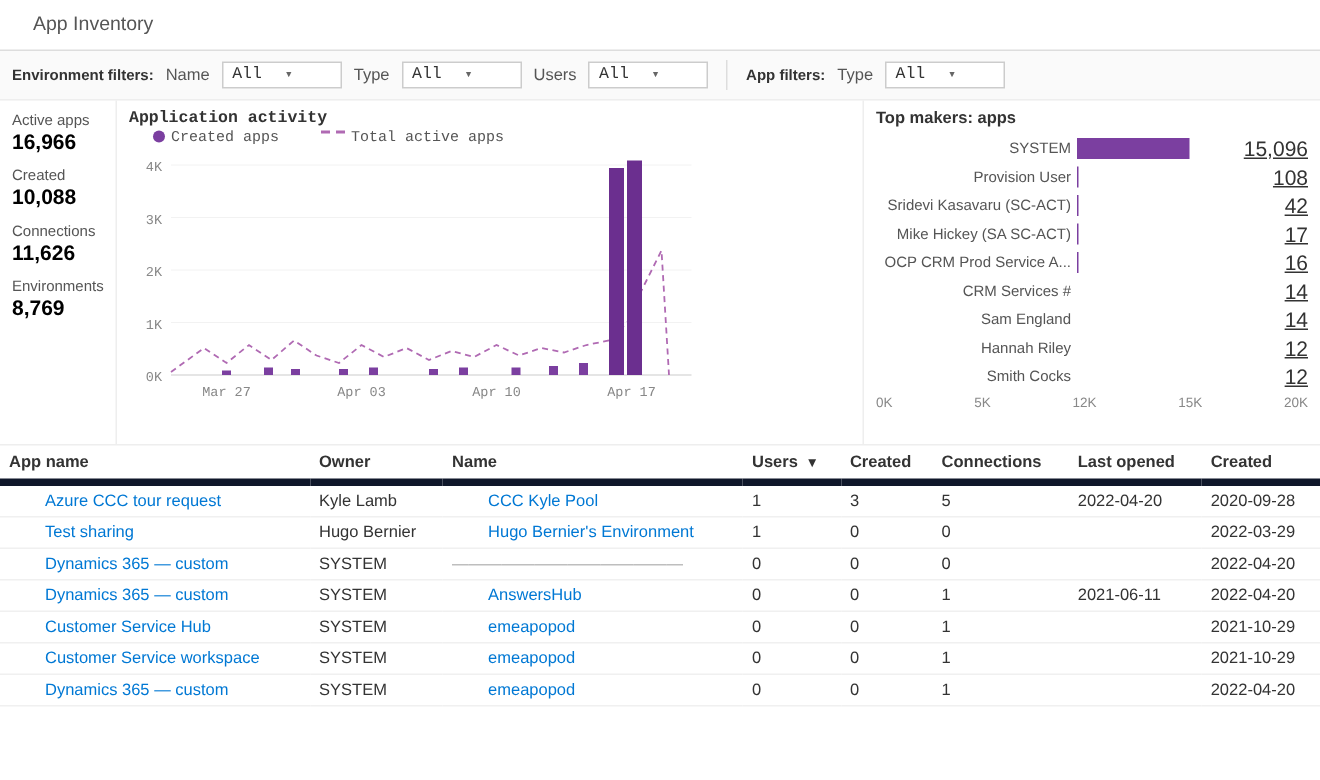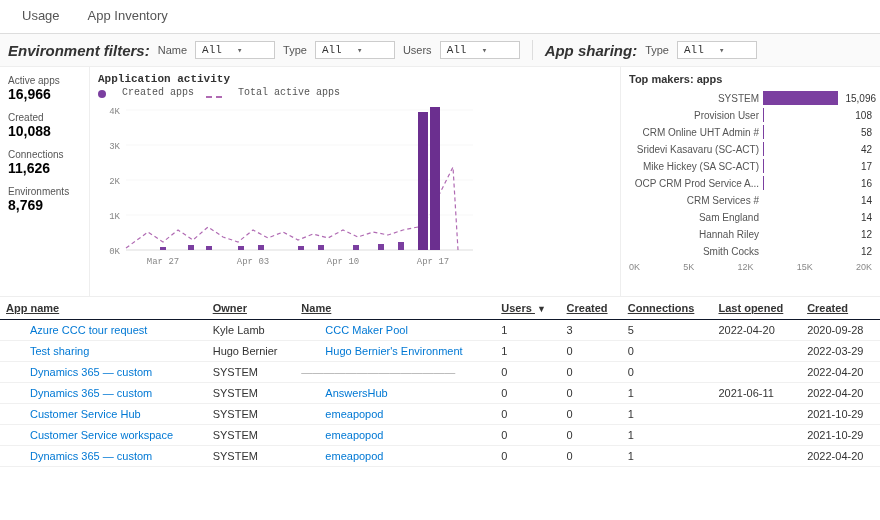--- a/index.html
+++ b/index.html
@@ -2,66 +2,65 @@
 <html><head>
   <meta charset="utf-8">
   <style>
     * { box-sizing: border-box; margin: 0; padding: 0; }
     body { font-family: 'Segoe UI', Arial, sans-serif; font-size: 12px; background: #fff; color: #333; width: 880px; height: 520px; overflow: hidden; }
     .tab { padding: 8px 14px; cursor: pointer; font-size: 13px; color: #555; border-bottom: 2px solid transparent; }
     .tab.active { color: #000; border-bottom: 2px solid #6b2f8f; font-weight: 600; }
 
     
     .filters-bar { display: flex; align-items: center; padding: 6px 8px; border-bottom: 1px solid #eee; gap: 8px; background: #fafafa; }
-    .filter-label { font-size: 15px; font-weight: 600; color: #333; white-space: nowrap; font-style: italic; }
+    .filter-label { font-size: 10px; font-weight: 600; color: #333; white-space: nowrap; }
     .filter-name { font-size: 11px; color: #555; }
     .filter-select { display: flex; align-items: center; border: 1px solid #ccc; background: #fff; padding: 2px 6px; font-size: 11px; min-width: 70px; cursor: pointer; gap: 4px; }
     .filter-select span { flex: 1; font-family: Liberation Mono, monospace; }
     .filter-select .chevron { font-size: 9px; color: #666; }
     .filter-divider { width: 1px; height: 20px; background: #ddd; margin: 0 4px; }
 
     
-    .stats-panel { width: 90px; padding: 8px 8px; border-right: 1px solid #eee; flex-shrink: 0; }
+    .stats-panel { width: 78px; padding: 8px 8px; border-right: 1px solid #eee; flex-shrink: 0; }
     .stat-item { margin-bottom: 10px; }
     .stat-title { font-size: 10px; color: #555; }
     .stat-value { font-size: 14px; font-weight: 700; color: #000; }
     .chart-title { font-size: 11px; font-weight: 600; margin-bottom: 2px; }
     .chart-legend { display: flex; gap: 12px; margin-bottom: 4px; }
-    .legend-item { display: flex; align-items: flex-end; gap: 16px; font-size: 10px; color: #555; }
+    .legend-item { display: flex; align-items: flex-start; gap: 4px; font-size: 10px; color: #555; margin-left: 16px; }
     .legend-dot { width: 8px; height: 8px; border-radius: 50%; }
     .legend-dashed { width: 16px; height: 2px; border-top: 2px dashed #b06ab3; }
 
     
     .chart-svg { display: block; }
     table { width: 100%; border-collapse: collapse; font-size: 11px; }
-    thead tr { border-bottom: 1px solid #0f172a; text-decoration: underline; }
+    thead tr { border-bottom: 5px solid #0f172a; }
     th { padding: 5px 6px; text-align: left; font-size: 11px; font-weight: 600; color: #333; white-space: nowrap; }
     td { padding: 4px 6px; border-bottom: 1px solid #f0f0f0; vertical-align: middle; white-space: nowrap; }
     td a { color: #0078d4; text-decoration: none; margin-left: 24px; }
     .sort-icon { font-size: 9px; display: inline-block; margin-left: 2px; }
 
     
-    .right-panel { width: 260px; padding: 6px 8px; border-left: 1px solid #eee; flex-shrink: 0; overflow: hidden; }
+    .right-panel { width: 305px; padding: 6px 8px; border-left: 1px solid #eee; flex-shrink: 0; overflow: hidden; }
     .right-title { font-size: 11px; font-weight: 600; margin-bottom: 6px; }
     .maker-bar-row { display: flex; align-items: center; margin-bottom: 3px; gap: 4px; }
     .maker-name { width: 130px; font-size: 10px; color: #555; text-align: right; overflow: hidden; text-overflow: ellipsis; flex-shrink: 0; }
     .maker-bar-wrap { flex: 1; height: 14px; position: relative; }
     .maker-bar { height: 14px; background: #7b3fa0; }
-    .maker-val { font-size: 10px; color: #333; margin-left: 3px; white-space: nowrap; flex-shrink: 0; }
+    .maker-val { font-size: 14px; color: #333; margin-left: 3px; white-space: nowrap; flex-shrink: 0; text-decoration: underline; }
     .axis-labels { display: flex; justify-content: space-between; font-size: 9px; color: #888; margin-top: 4px; }
 
     .full-main { display: flex; flex-direction: column; height: calc(520px - 33px - 44px); }
     .top-section { display: flex; height: 230px; border-bottom: 1px solid #eee; }
     .bottom-section { flex: 1; overflow-y: auto; }
   </style>
 </head>
 <body>
 
 <div style="display:flex; border-bottom:1px solid #ddd; padding:0 8px; background:#fff;">
-  <div class="tab">Usage</div>
   <div class="tab">App Inventory</div>
 </div>
 
 <div class="filters-bar">
   <span class="filter-label">Environment filters:</span>
 
   <span class="filter-name">Name</span>
   <div class="filter-select" style="width:80px;">
     <span>All</span>
     <span class="chevron">▾</span>
@@ -74,21 +73,21 @@
   </div>
 
   <span class="filter-name">Users</span>
   <div class="filter-select" style="width:80px;">
     <span>All</span>
     <span class="chevron">▾</span>
   </div>
 
   <div class="filter-divider"></div>
 
-  <span class="filter-label">App sharing:</span>
+  <span class="filter-label">App filters:</span>
   <span class="filter-name">Type</span>
   <div class="filter-select" style="width:80px;">
     <span>All</span>
     <span class="chevron">▾</span>
   </div>
 </div>
 
 <div class="full-main">
 
   <div class="top-section">
@@ -171,27 +170,20 @@
               <div class="maker-bar" style="width: 75.48px;"></div>
             </div>
             <span class="maker-val">15,096</span>
           </div>
           <div class="maker-bar-row">
             <div class="maker-name">Provision User</div>
             <div class="maker-bar-wrap">
               <div class="maker-bar" style="width: 0.54px;"></div>
             </div>
             <span class="maker-val">108</span>
-          </div>
-          <div class="maker-bar-row">
-            <div class="maker-name">CRM Online UHT Admin #</div>
-            <div class="maker-bar-wrap">
-              <div class="maker-bar" style="width: 0.29px;"></div>
-            </div>
-            <span class="maker-val">58</span>
           </div>
           <div class="maker-bar-row">
             <div class="maker-name">Sridevi Kasavaru (SC-ACT)</div>
             <div class="maker-bar-wrap">
               <div class="maker-bar" style="width: 0.21px;"></div>
             </div>
             <span class="maker-val">42</span>
           </div>
           <div class="maker-bar-row">
             <div class="maker-name">Mike Hickey (SA SC-ACT)</div>
@@ -257,21 +249,21 @@
           <th>Created</th>
           <th>Connections</th>
           <th>Last opened</th>
           <th>Created</th>
         </tr>
       </thead>
       <tbody id="table-body">
       <tr>
             <td><a href="#">Azure CCC tour request</a></td>
             <td>Kyle Lamb</td>
-            <td><a href="#">CCC Maker Pool</a></td>
+            <td><a href="#">CCC Kyle Pool</a></td>
             <td>1</td>
             <td>3</td>
             <td>5</td>
             <td>2022-04-20</td>
             <td>2020-09-28</td>
           </tr>
           <tr>
             <td><a href="#">Test sharing</a></td>
             <td>Hugo Bernier</td>
             <td><a href="#">Hugo Bernier's Environment</a></td>

